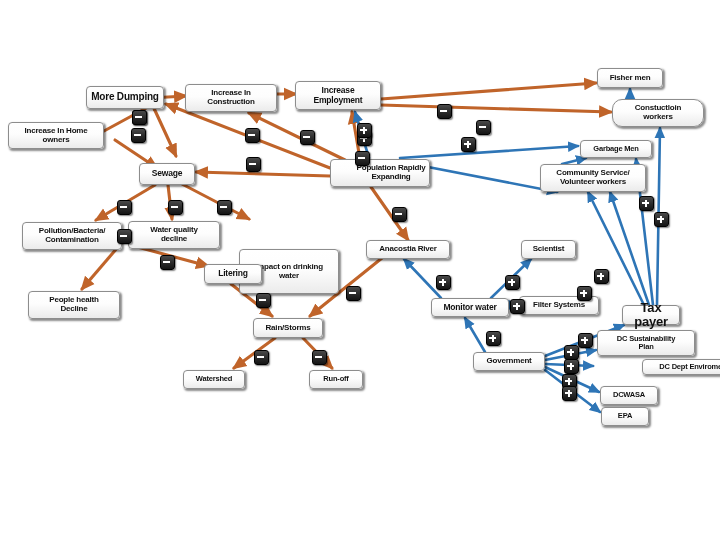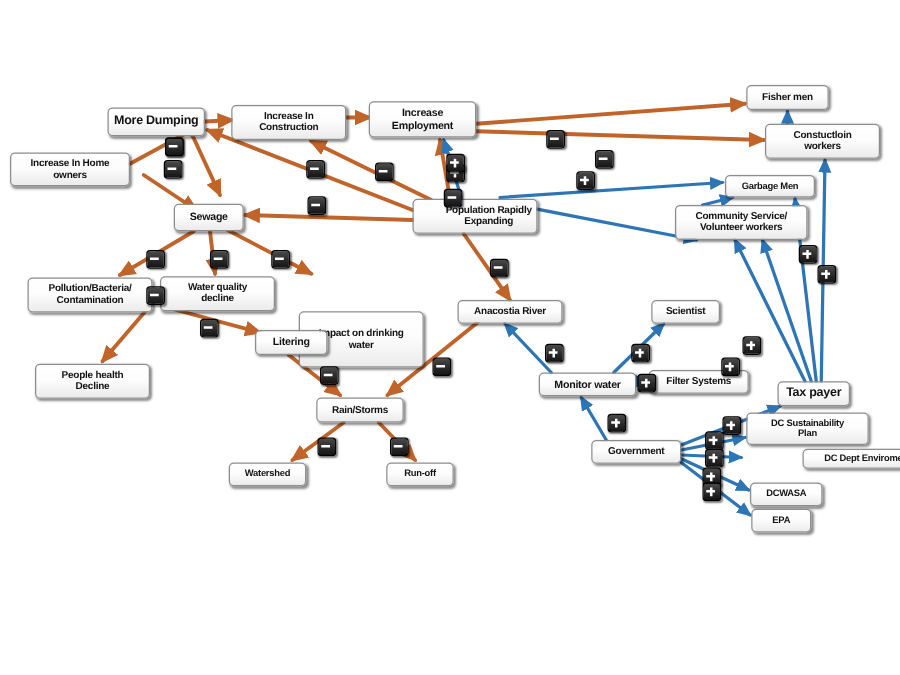--- a/index.html
+++ b/index.html
@@ -104,35 +104,35 @@
       <line x1="562" y1="164" x2="586" y2="158"></line>
     </g>
   </svg>
 
   <div id="nodes">
       <div class="node" style="left: 86px; top: 86px; width: 78px; height: 23px; font-size: 10px;">More Dumping</div>
       <div class="node" style="left: 8px; top: 122px; width: 96px; height: 27px; font-size: 8px;">Increase In Home<br>owners</div>
       <div class="node" style="left: 185px; top: 84px; width: 92px; height: 28px; font-size: 8px;">Increase In<br>Construction</div>
       <div class="node" style="left: 295px; top: 81px; width: 86px; height: 29px; font-size: 8.5px;">Increase<br>Employment</div>
       <div class="node" style="left: 597px; top: 68px; width: 66px; height: 20px; font-size: 8px;">Fisher men</div>
-      <div class="node" style="left: 612px; top: 99px; width: 92px; height: 28px; font-size: 8px;">Constuctloin<br>workers</div>
+      <div class="node" style="left: 612px; top: 99px; width: 92px; height: 28px; font-size: 8px; border-radius: 10px;">Constuctloin<br>workers</div>
       <div class="node" style="left: 580px; top: 140px; width: 72px; height: 18px; font-size: 7.5px;">Garbage Men</div>
       <div class="node" style="left: 540px; top: 164px; width: 106px; height: 28px; font-size: 8px;">Community Service/<br>Volunteer workers</div>
       <div class="node" style="left: 330px; top: 159px; width: 100px; height: 28px; font-size: 8px; padding-left: 25px;">Population Rapidly<br>Expanding</div>
       <div class="node" style="left: 139px; top: 163px; width: 56px; height: 22px; font-size: 8.5px;">Sewage</div>
       <div class="node" style="left: 22px; top: 222px; width: 100px; height: 28px; font-size: 8px;">Pollution/Bacteria/<br>Contamination</div>
       <div class="node" style="left: 128px; top: 221px; width: 92px; height: 28px; font-size: 8px;">Water quality<br>decline</div>
       <div class="node" style="left: 239px; top: 221px; width: 100px; height: 45px; font-size: 8px; margin-top: 28px;">Impact on drinking<br>water</div>
       <div class="node" style="left: 366px; top: 240px; width: 84px; height: 19px; font-size: 8px;">Anacostia River</div>
       <div class="node" style="left: 521px; top: 240px; width: 55px; height: 19px; font-size: 8px;">Scientist</div>
       <div class="node" style="left: 204px; top: 264px; width: 58px; height: 20px; font-size: 8.5px;">Litering</div>
       <div class="node" style="left: 28px; top: 291px; width: 92px; height: 28px; font-size: 8px;">People health<br>Decline</div>
       <div class="node" style="left: 431px; top: 298px; width: 78px; height: 19px; font-size: 8.5px;">Monitor water</div>
       <div class="node" style="left: 519px; top: 296px; width: 80px; height: 19px; font-size: 8px;">Filter Systems</div>
-      <div class="node" style="left: 622px; top: 305px; width: 58px; height: 20px; font-size: 10px;">Tax payer</div>
+      <div class="node" style="left: 622px; top: 305px; width: 58px; height: 20px; font-size: 13px;">Tax payer</div>
       <div class="node" style="left: 253px; top: 318px; width: 70px; height: 20px; font-size: 8px;">Rain/Storms</div>
       <div class="node" style="left: 597px; top: 330px; width: 98px; height: 26px; font-size: 7.5px;">DC Sustainability<br>Plan</div>
       <div class="node" style="left: 473px; top: 352px; width: 72px; height: 19px; font-size: 8px;">Government</div>
       <div class="node" style="left: 594px; top: 359px; width: 104px; height: 16px; font-size: 7.5px; margin-left: 48px;">DC Dept Enviroment</div>
       <div class="node" style="left: 183px; top: 370px; width: 62px; height: 19px; font-size: 7.5px;">Watershed</div>
       <div class="node" style="left: 309px; top: 370px; width: 54px; height: 19px; font-size: 7.5px;">Run-off</div>
       <div class="node" style="left: 600px; top: 386px; width: 58px; height: 19px; font-size: 7.5px;">DCWASA</div>
       <div class="node" style="left: 601px; top: 407px; width: 48px; height: 19px; font-size: 7.5px;">EPA</div>
     </div>
   <div id="badges">

